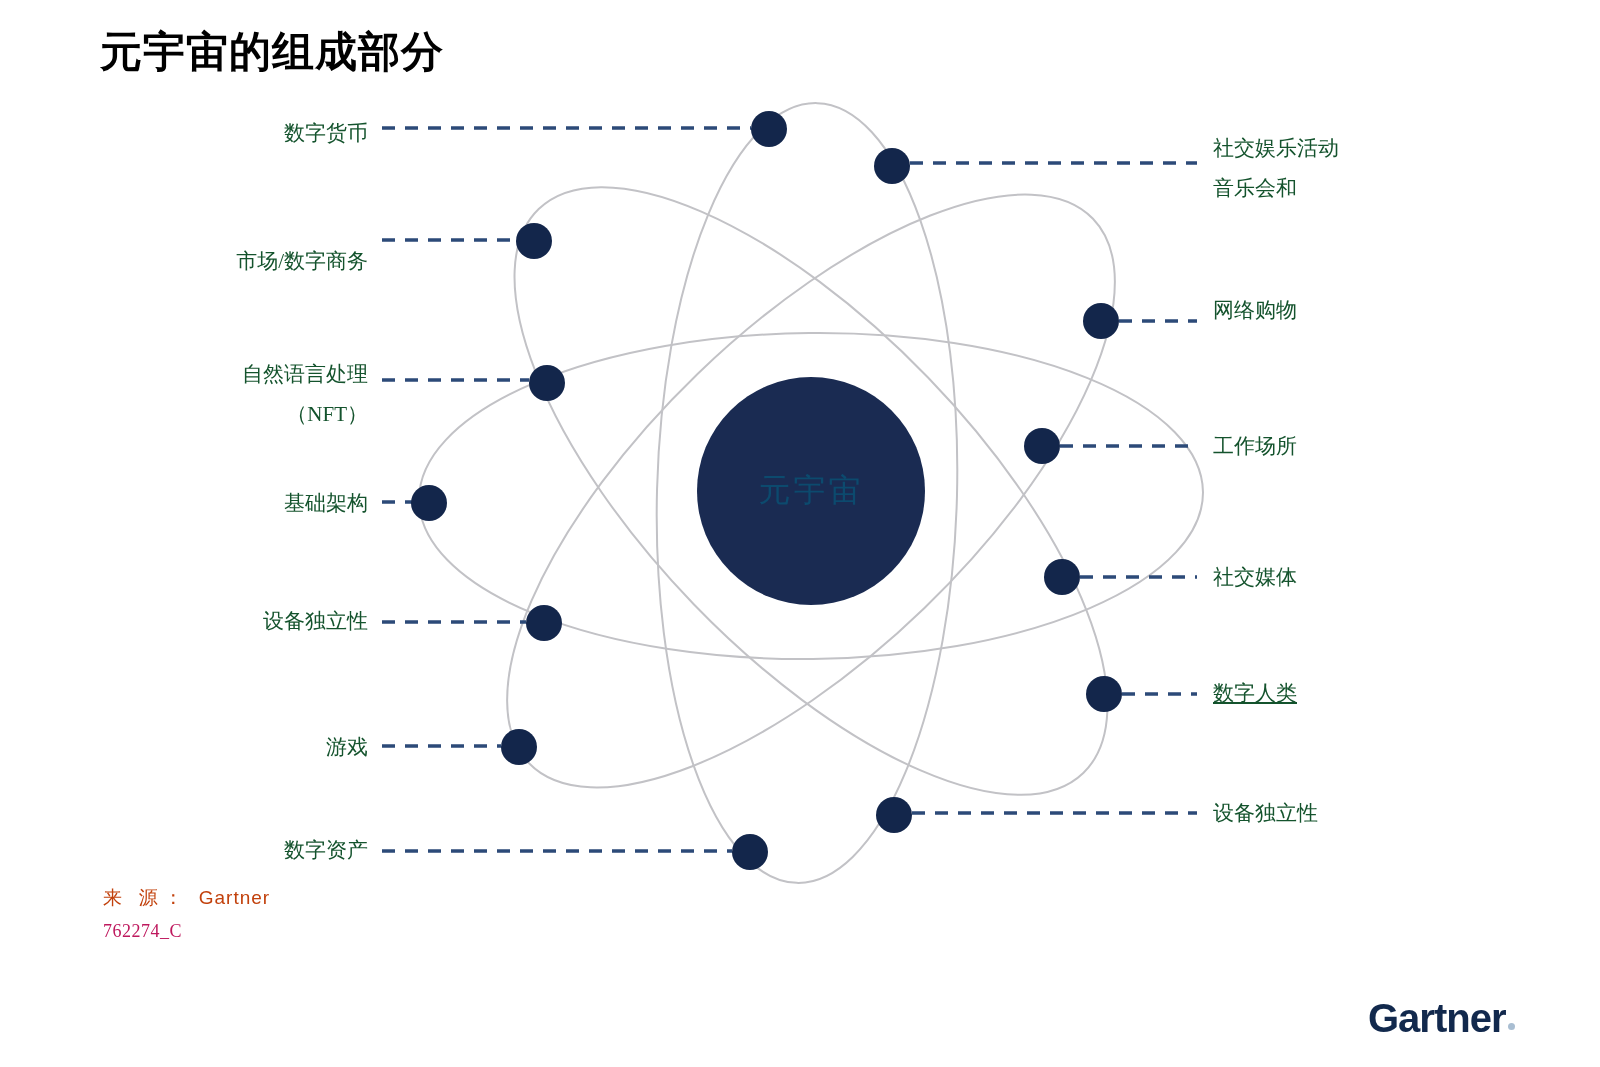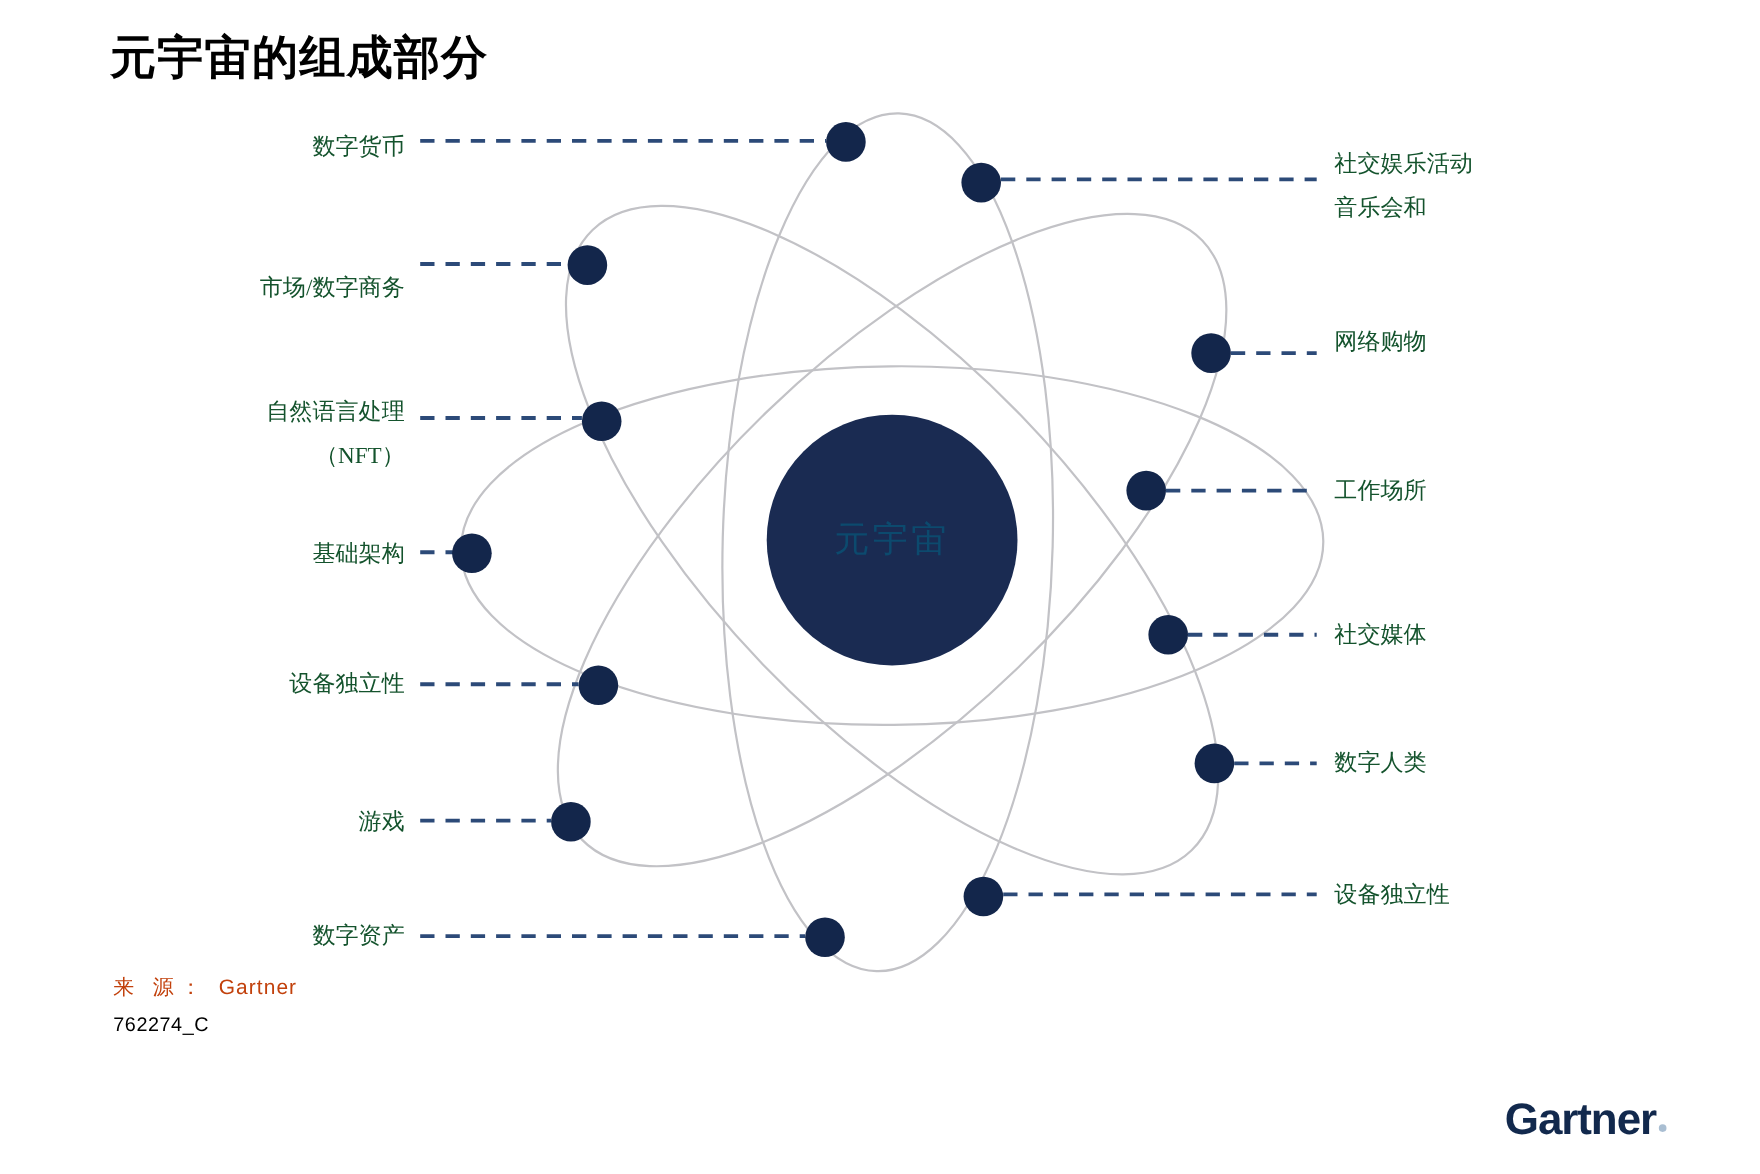--- a/index.html
+++ b/index.html
@@ -53,23 +53,23 @@
     font-family: "Liberation Sans", "DejaVu Sans", sans-serif;
     font-size: 19px;
     color: #c2410c;
   }
   .source-prefix { letter-spacing: 6px; font-family: "Liberation Serif", "DejaVu Serif", serif; }
   .source-name { margin-left: 10px; letter-spacing: 1px; }
   .doc-code {
     position: absolute;
     left: 103px;
     top: 921px;
-    font-family: Liberation Sans, sans-serif;
+    font-family: Liberation Serif, serif;
     font-size: 18px;
-    color: #000000;
+    color: #be185d;
     letter-spacing: 0.5px;
   }
   .gartner-logo {
     position: absolute;
     left: 1368px;
     top: 996px;
     font-family: "Liberation Sans", "DejaVu Sans", sans-serif;
     font-size: 40px;
     font-weight: bold;
     letter-spacing: -1px;
@@ -149,21 +149,21 @@
   <div class="node-label left" style="top:727px;">游戏</div>
   <div class="node-label left" style="top:830px;">数字资产</div>
 
   <div class="node-label right" style="top:128px;">
     <div>社交娱乐活动</div>
     <div>音乐会和</div>
   </div>
   <div class="node-label right" style="top:290px;">网络购物</div>
   <div class="node-label right" style="top:426px;">工作场所</div>
   <div class="node-label right" style="top:557px;">社交媒体</div>
-  <div class="node-label right" style="top:673px;">数字人类</div>
+  <div class="node-label right" style="top:673px;text-decoration:underline;">数字人类</div>
   <div class="node-label right" style="top:793px;">设备独立性</div>
 
   <div class="source-line">
     <span class="source-prefix">来 源：</span><span class="source-name">Gartner</span>
   </div>
   <div class="doc-code">762274_C</div>
 
   <div class="gartner-logo">
     <span>Gartner</span><span class="reg-dot"></span>
   </div>

